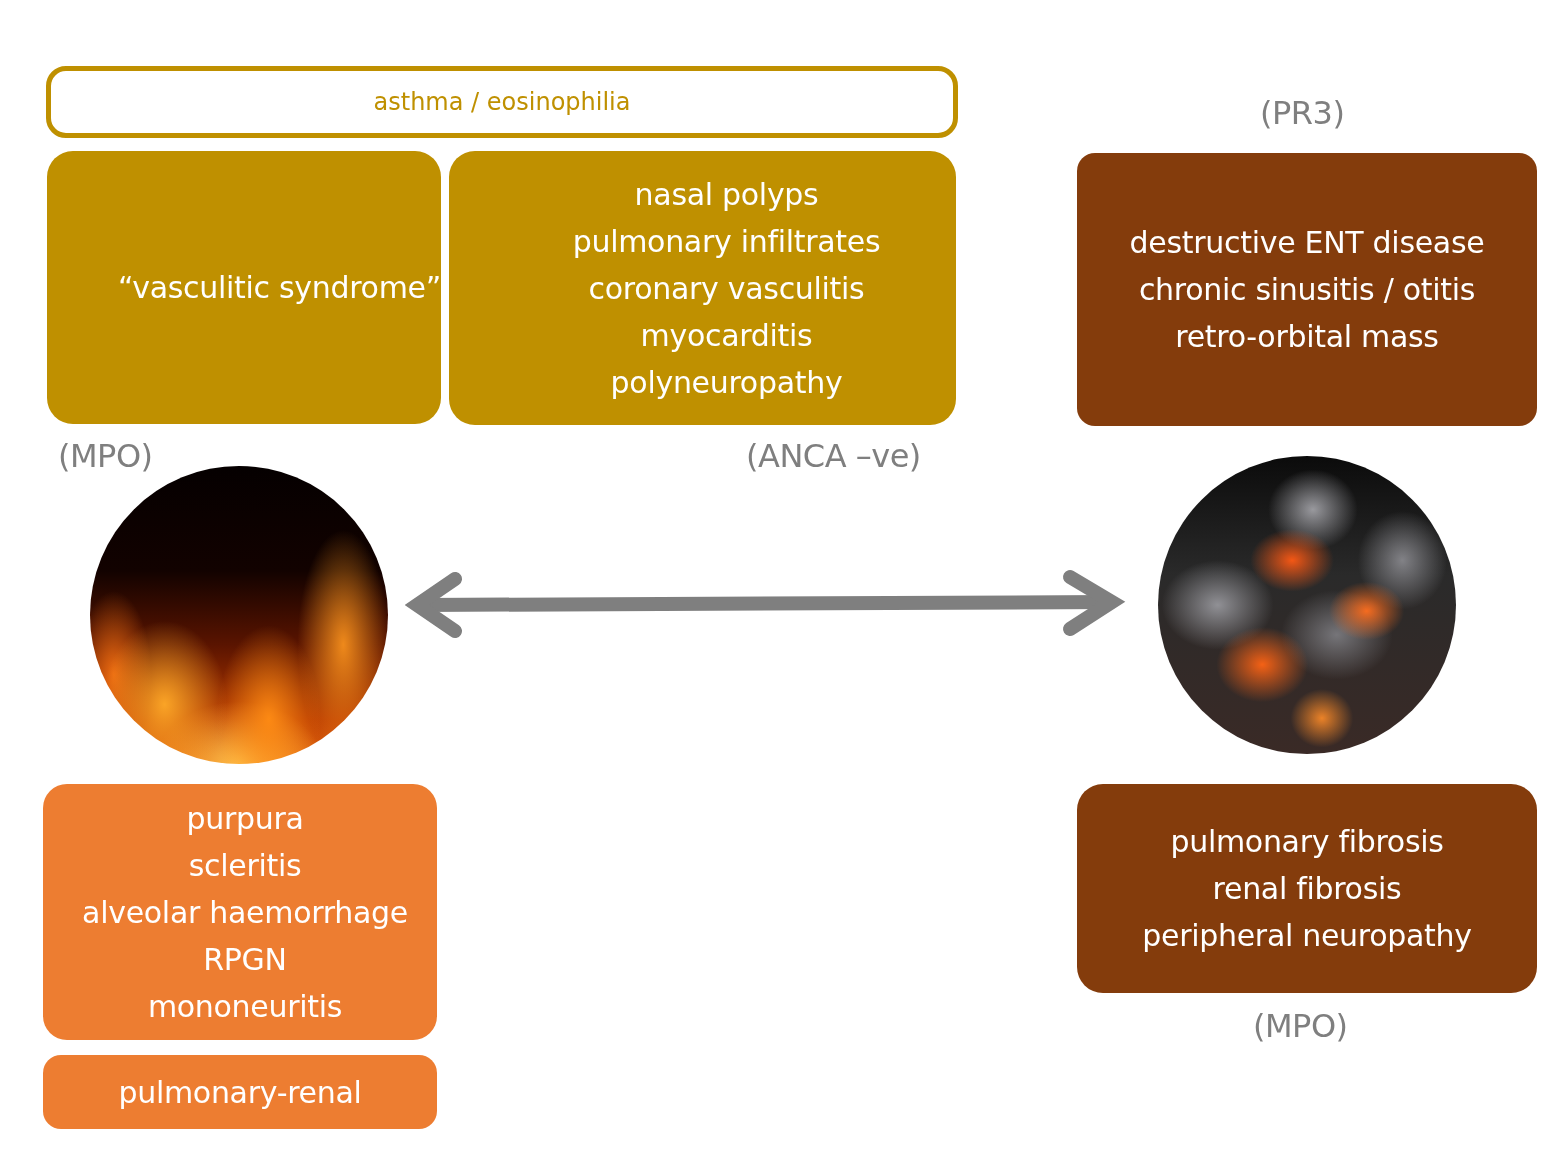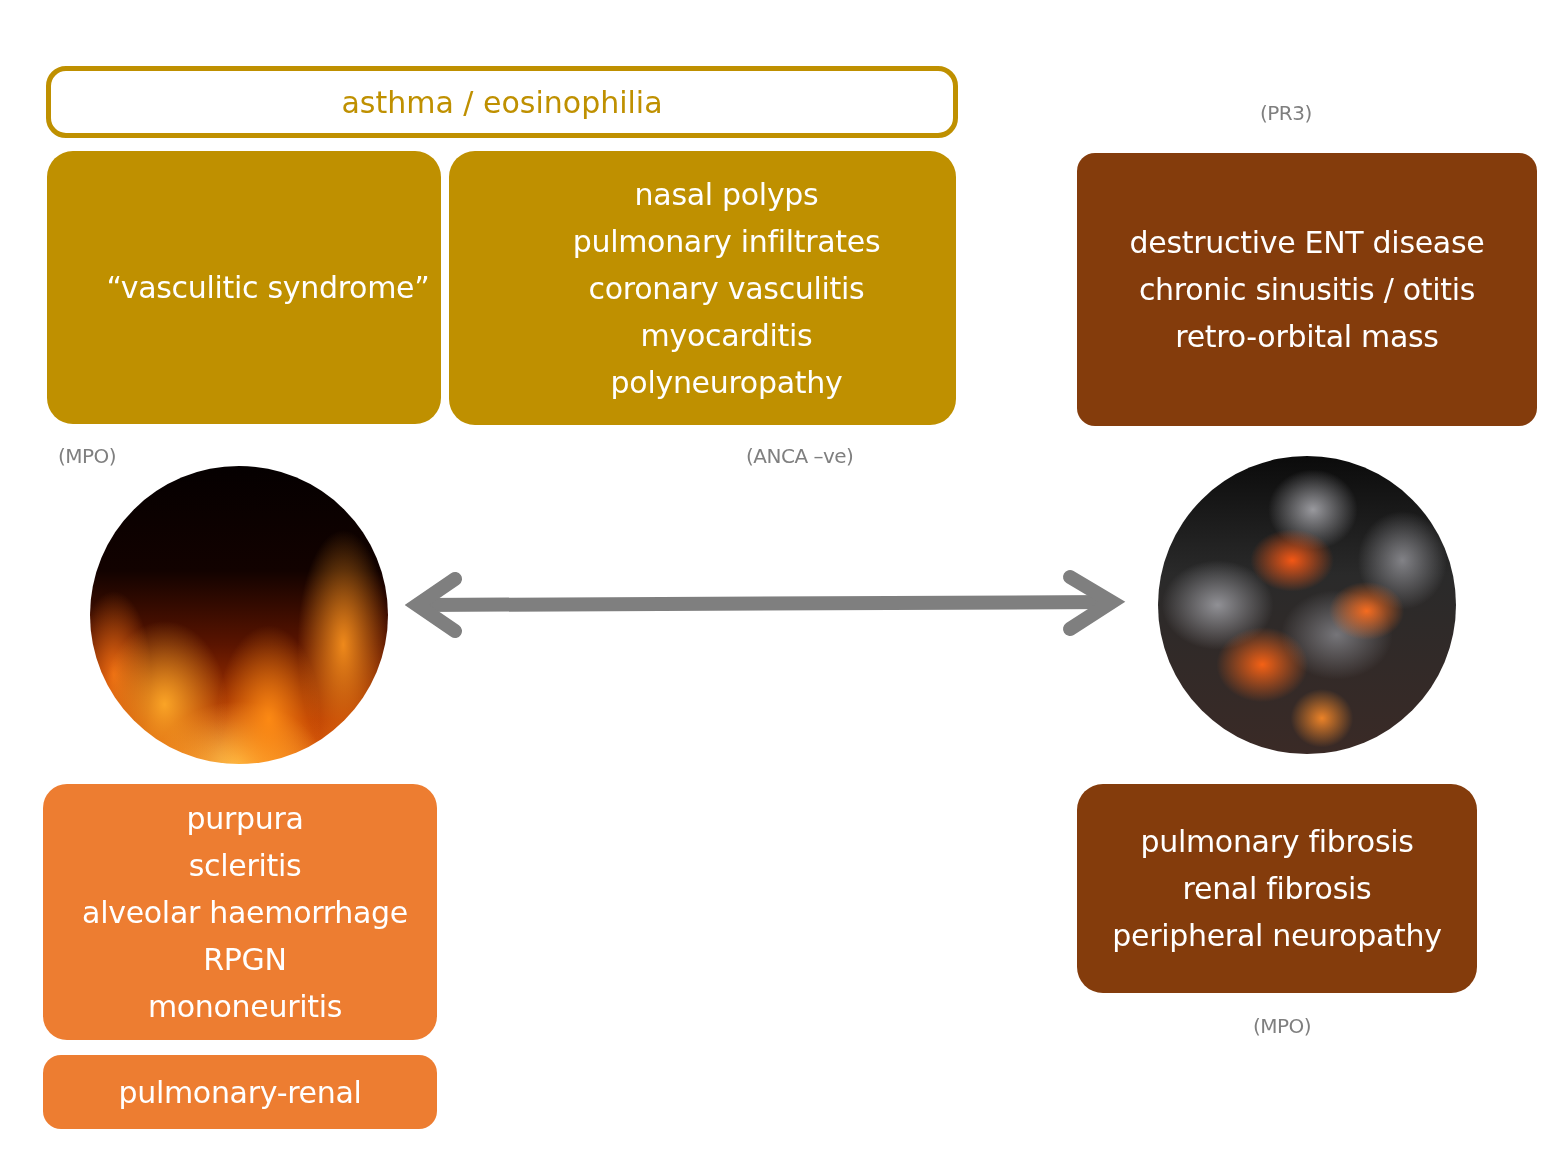--- a/index.html
+++ b/index.html
@@ -4,22 +4,22 @@
 <style>
   html, body { margin:0; padding:0; background:#ffffff; }
   body { width:1557px; height:1168px; position:relative; overflow:hidden;
          font-family:"DejaVu Sans", sans-serif; }
   .abs { position:absolute; box-sizing:border-box; }
   .box { display:flex; flex-direction:column; align-items:center; justify-content:center;
          text-align:center; color:#ffffff; font-size:30px; line-height:47px; letter-spacing:-0.3px; }
   .gold { background:#bf9000; border-radius:26px;padding-left:48px; }
   .brown { background:#843c0c; border-radius:26px; }
   .orange { background:#ed7d31; border-radius:24px; }
-  .label { color:#7f7f7f; font-size:20px; line-height:40px; letter-spacing:-0.5px; }
-  #banner { border:5px solid #bf9000; border-radius:20px; color:#bf9000; font-size:30px;
+  .label { color:#7f7f7f; font-size:32px; line-height:40px; letter-spacing:-0.5px; }
+  #banner { border:5px solid #bf9000; border-radius:20px; color:#bf9000; font-size:24px;
             display:flex; align-items:center; justify-content:center; background:#fff; }
   .circle { border-radius:50%; overflow:hidden; }
   #fire { background:
       radial-gradient(ellipse 30% 40% at 25% 80%, rgba(255,170,40,0.95), rgba(255,90,0,0) 70%),
       radial-gradient(ellipse 25% 45% at 60% 85%, rgba(255,140,20,0.95), rgba(255,70,0,0) 70%),
       radial-gradient(ellipse 22% 55% at 85% 60%, rgba(255,150,30,0.9), rgba(220,60,0,0) 70%),
       radial-gradient(ellipse 18% 40% at 8% 70%, rgba(255,120,20,0.85), rgba(200,50,0,0) 70%),
       radial-gradient(ellipse 40% 30% at 50% 100%, rgba(255,200,80,0.9), rgba(255,80,0,0) 70%),
       linear-gradient(180deg, #050000 0%, #120200 35%, #5a1400 60%, #b83a00 85%, #e86a10 100%); }
   #embers { background:
@@ -33,21 +33,21 @@
       radial-gradient(ellipse 25% 20% at 60% 60%, rgba(130,130,135,0.85), rgba(120,120,125,0) 75%),
       linear-gradient(180deg, #0b0b0b 0%, #2a2a2a 40%, #3a2a26 100%); }
 </style>
 </head>
 <body>
 
 <div id="banner" class="abs" style="left:46px;top:66px;width:912px;height:72px;">
   <span>asthma / eosinophilia</span>
 </div>
 
-<div class="abs box gold" style="left:47px;top:151px;width:394px;height:273px;">
+<div class="abs box gold" style="left:47px;top:151px;width:394px;height:273px;align-items:flex-end;">
   <div>“vasculitic syndrome”</div>
 </div>
 
 <div class="abs box gold" style="left:449px;top:151px;width:507px;height:274px;">
   <div>nasal polyps</div>
   <div>pulmonary infiltrates</div>
   <div>coronary vasculitis</div>
   <div>myocarditis</div>
   <div>polyneuropathy</div>
 </div>
@@ -78,19 +78,19 @@
   <div>scleritis</div>
   <div>alveolar haemorrhage</div>
   <div>RPGN</div>
   <div>mononeuritis</div>
 </div>
 
 <div class="abs box orange" style="left:43px;top:1055px;width:394px;height:74px;border-radius:18px;justify-content:center;">
   <div>pulmonary-renal</div>
 </div>
 
-<div class="abs box brown" style="left:1077px;top:784px;width:400px;height:209px;">
+<div class="abs box brown" style="left:1077px;top:784px;width:460px;height:209px;">
   <div>pulmonary fibrosis</div>
   <div>renal fibrosis</div>
   <div>peripheral neuropathy</div>
 </div>
 
 <div class="abs label" style="left:1253px;top:1006px;">(MPO)</div>
 
 </body></html>

